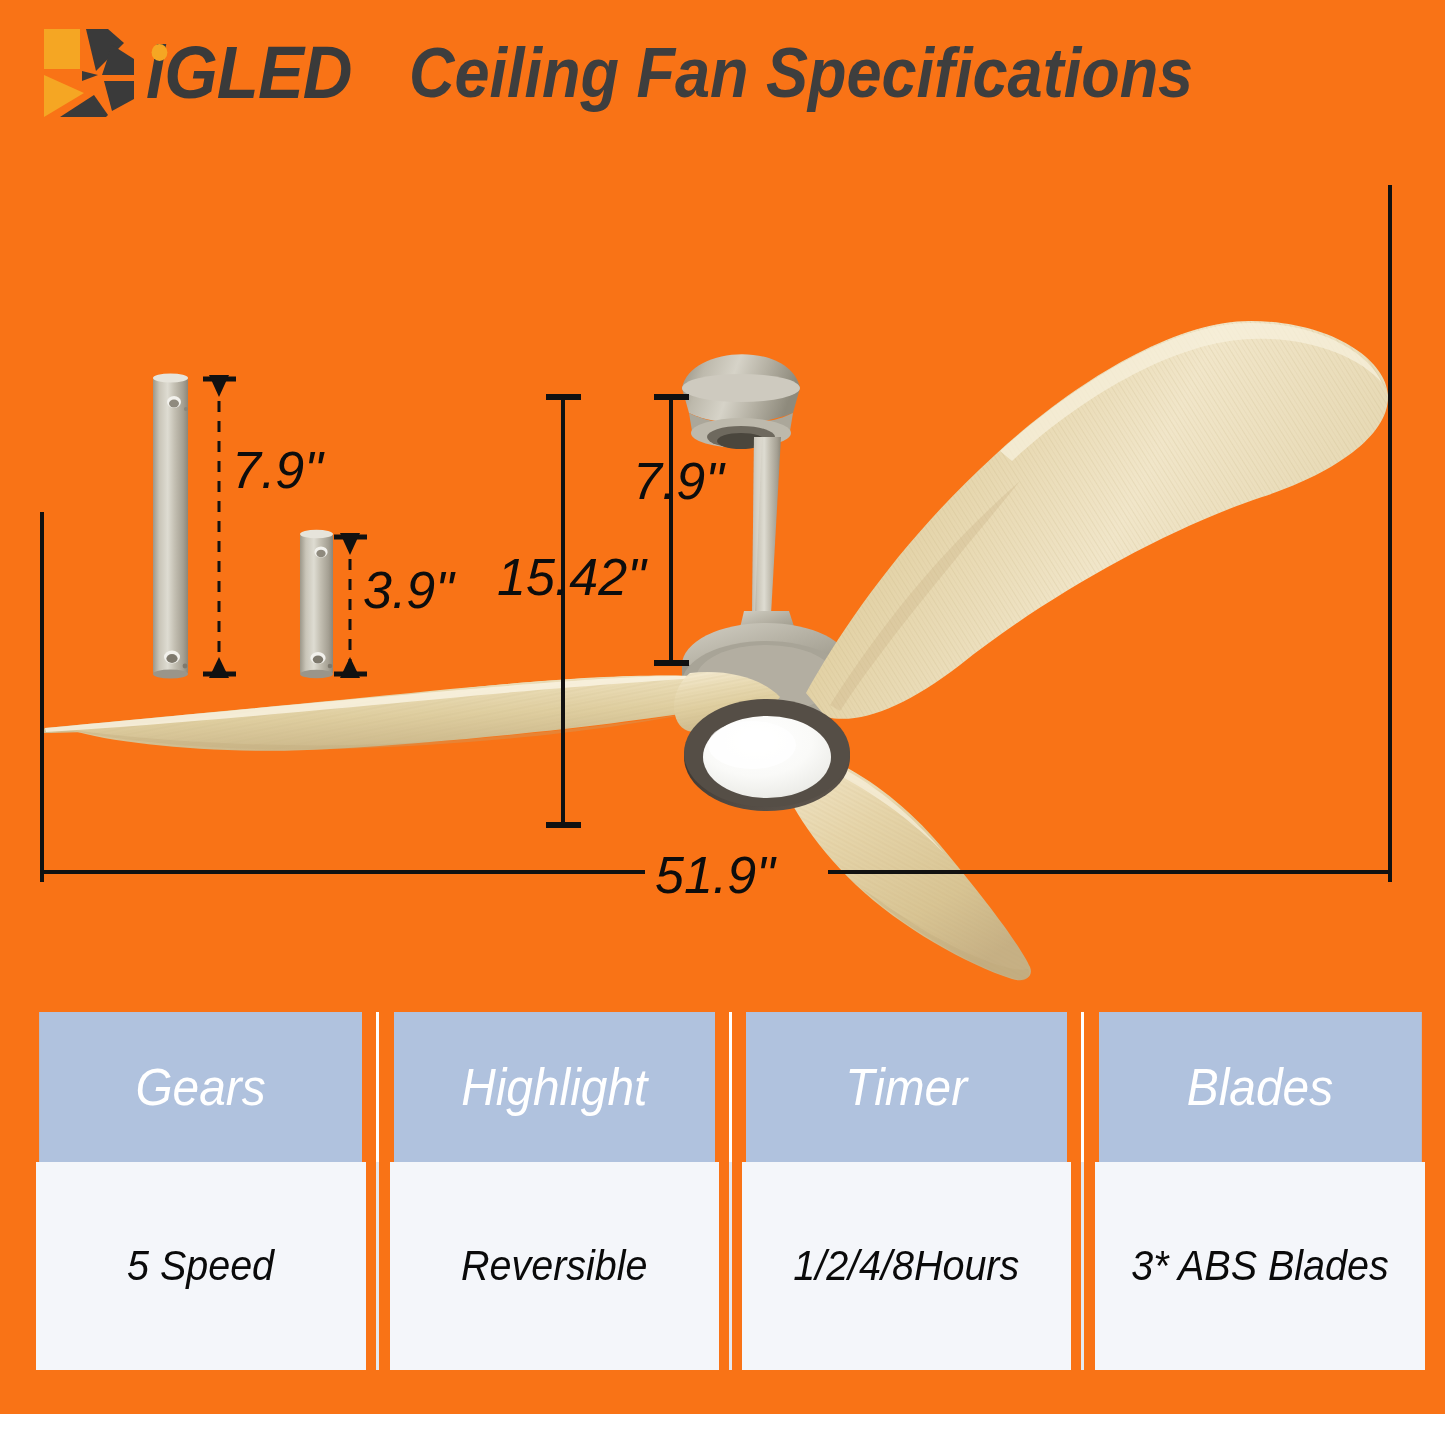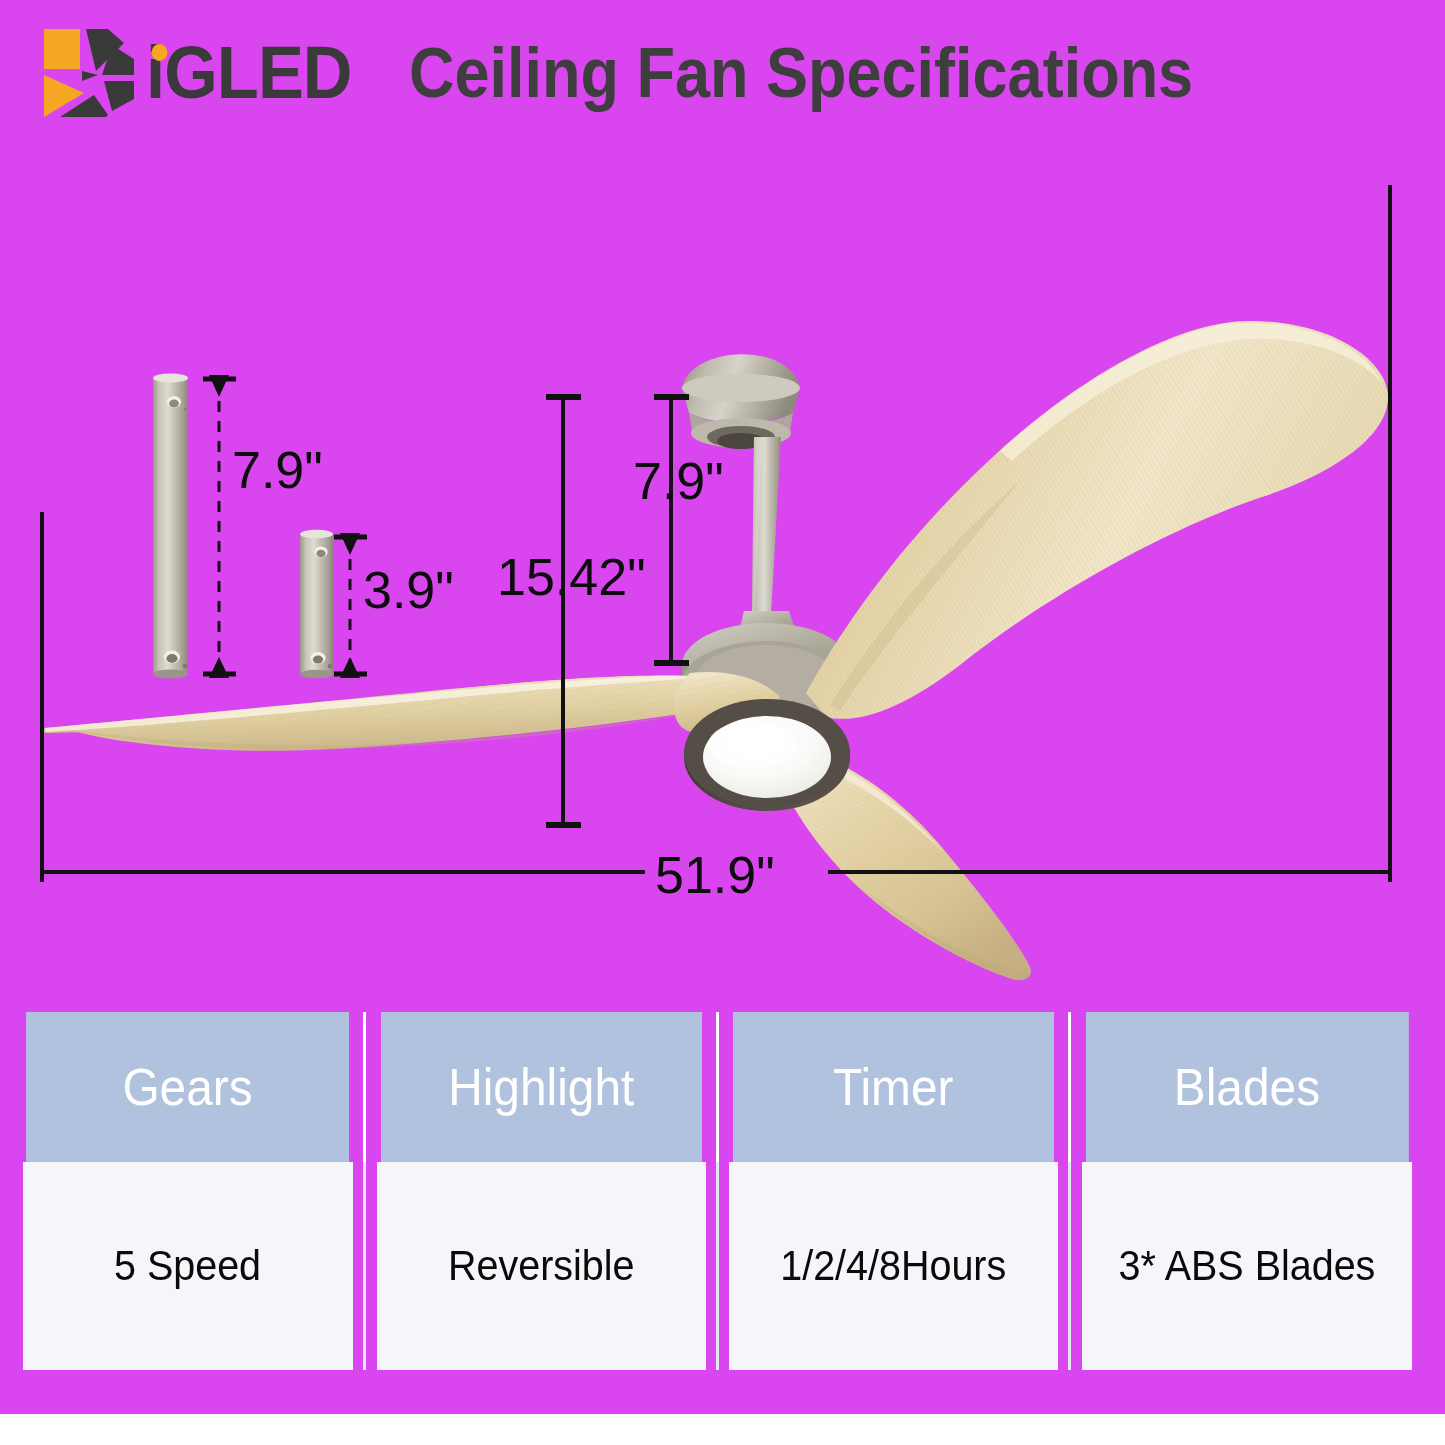--- a/index.html
+++ b/index.html
@@ -6,21 +6,22 @@
   * { margin:0; padding:0; box-sizing:border-box; }
   html, body {
     width:1445px; height:1445px;
     background:#ffffff;
     font-family:"Liberation Sans", sans-serif;
     overflow:hidden;
   }
   #page {
     position:relative;
     width:1445px; height:1414px;
-    background:#d946ef;
+    background:#f97316;
+    font-style:italic;
   }
 
   
   #header {
     position:absolute; left:0; top:0;
     width:1445px; height:145px;
     display:flex; align-items:center;
     padding-left:36px;
   }
   #logo-mark {
@@ -57,21 +58,21 @@
 
   .dimtext {
     font-family:"Liberation Sans", sans-serif;
     font-size:52px;
     fill:#0d0d0d;
     transform-box:fill-box;
   }
 
   
   #spec-table {
-    position:absolute; left:12px; top:1012px;
+    position:absolute; left:25px; top:1012px;
     width:1410px;
     border-collapse:collapse;
     table-layout:fixed;
   }
   #spec-table th {
     background:#B0C2DE;
     color:#ffffff;
     font-size:52px;
     font-weight:normal;
     height:150px;

